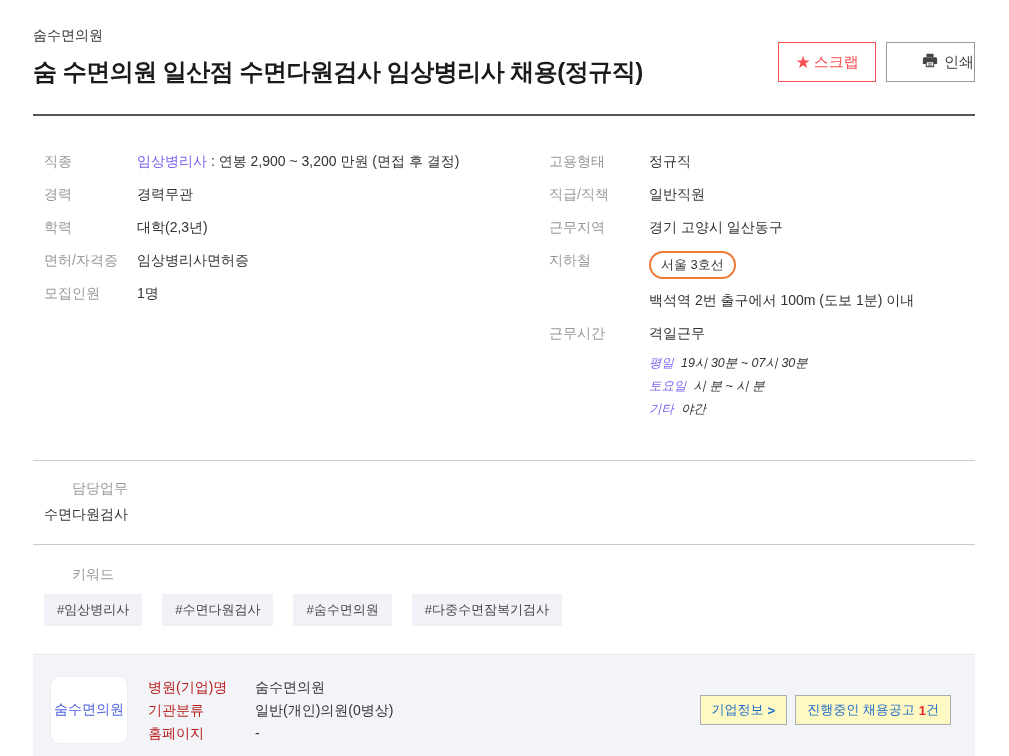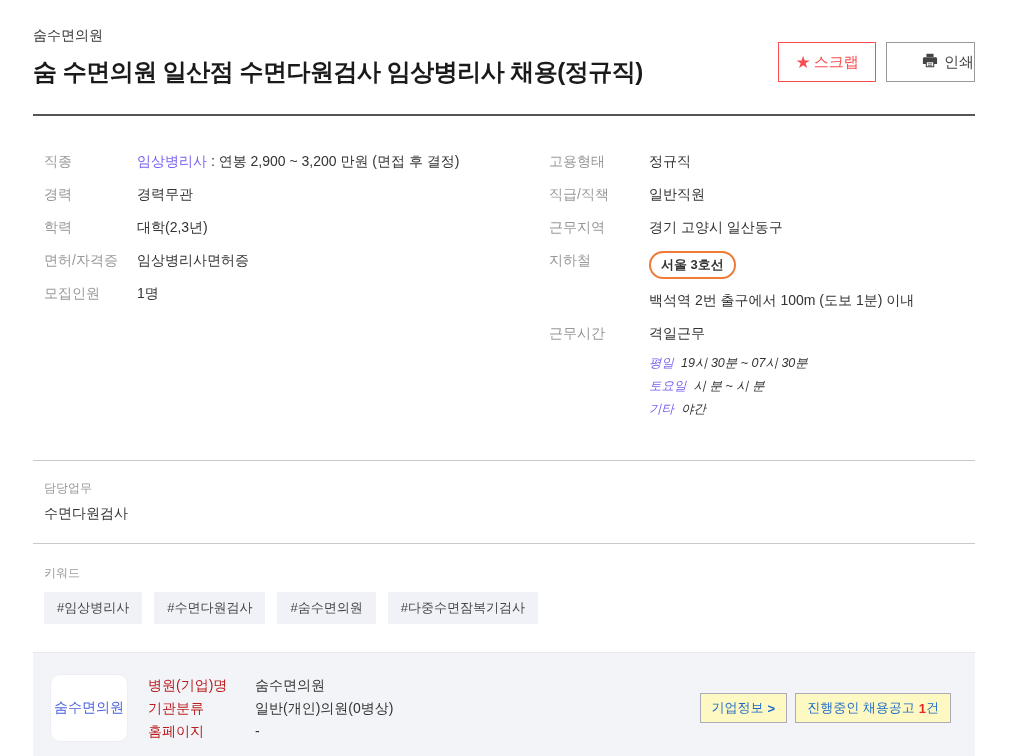--- a/index.html
+++ b/index.html
@@ -27,39 +27,39 @@
   .info-grid { display: flex; margin-top: 36px; padding-left: 11px; }
   .col-left { width: 505px; flex-shrink: 0; }
   .col-right { flex: 1; }
   .info-row { display: flex; font-size: 14px; margin-bottom: 14px; line-height: 19px; }
   .info-label { width: 93px; flex-shrink: 0; color: #999; }
   .col-right .info-label { width: 100px; }
   .info-value { color: #333; }
   .job-link { color: #7b61f0; cursor: pointer; }
 
   .badge-subway { display: inline-block; border: 2px solid #f07a38; border-radius: 14px;
-                  padding: 2px 10px 3px; font-size: 13px; font-weight: bold; color: #333; }
+                  padding: 2px 10px 3px; font-size: 13px; font-weight: normal; color: #333; }
   .subway-note { margin-top: 12px; line-height: 19px; }
 
   .schedule { margin-top: 13px; }
   .schedule-line { font-size: 12.5px; line-height: 15px; margin-bottom: 8px; font-style: italic; }
   .schedule-day { color: #7b61f0; margin-right: 7px; }
   .schedule-time { color: #333; }
 
   
   .section { padding-left: 11px; }
-  .section-label { font-size: 12px; color: #999; }
+  .section-label { font-size: 14px; color: #999; margin-left: 28px; }
   .duty { margin-top: 19px; }
   .duty-value { font-size: 14px; color: #333; margin-top: 8px; }
   .hr2 { margin-top: 21px; }
   .hr3 { margin-top: 20px; }
 
   
   .keywords { margin-top: 21px; }
-  .chips { display: flex; gap: 12px; margin-top: 10px; }
+  .chips { display: flex; gap: 20px; margin-top: 10px; }
   .chip { background: #f1f2f7; color: #444; font-size: 13px; padding: 7px 13px;
           cursor: pointer; white-space: nowrap; }
 
   
   .company-panel { margin-top: 28px; height: 114px; background: #f3f4f8;
                    border-top: 1px solid #e7e8ee; border-bottom: 3px solid #555;
                    display: flex; align-items: center; padding: 0 24px 0 17px; }
   .logo-box { width: 78px; height: 68px; background: #fff; border: 1px solid #eceef4;
               border-radius: 10px; display: flex; align-items: center; justify-content: center;
               color: #4a5fe0; font-size: 14px; cursor: pointer; flex-shrink: 0; }

